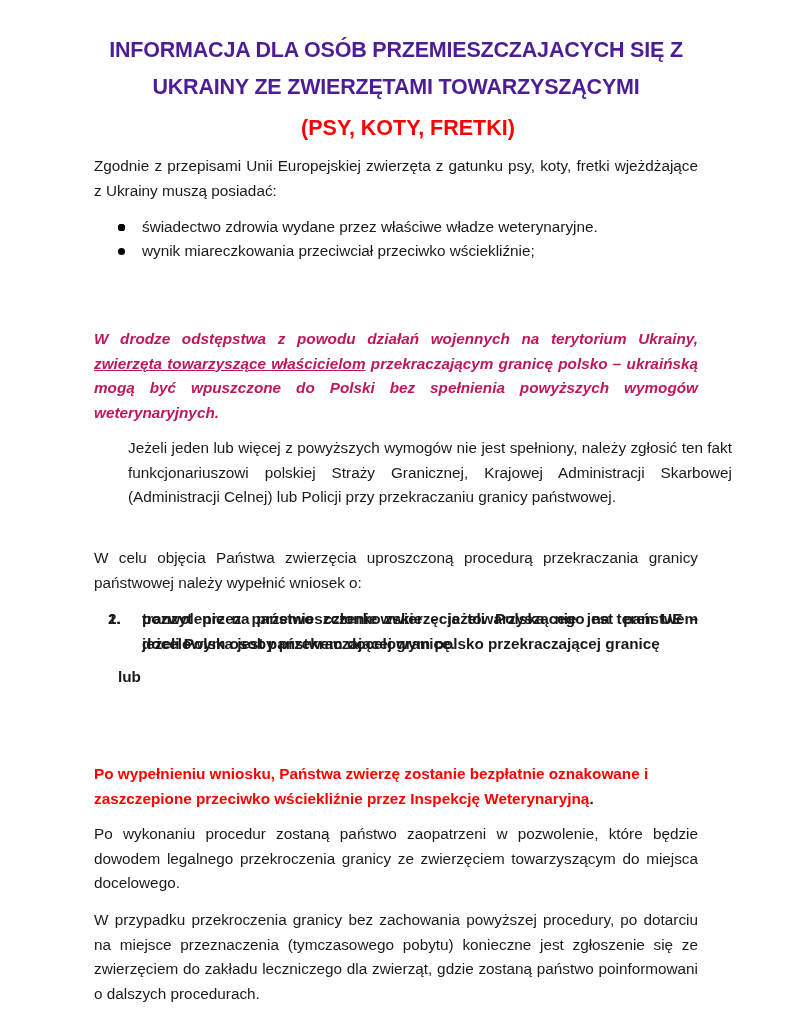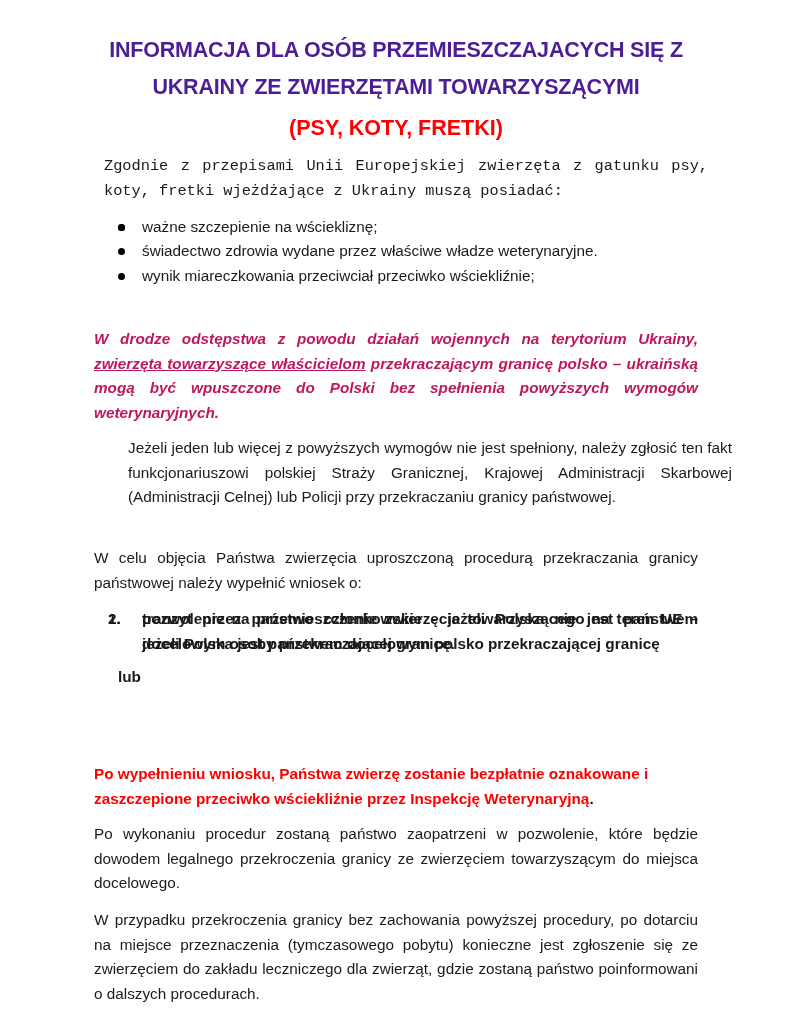--- a/index.html
+++ b/index.html
@@ -2,24 +2,24 @@
 <html><head>
 <meta charset="utf-8">
 <style>
   html, body { margin: 0; padding: 0; background: #ffffff; }
   body { width: 788px; height: 1032px; position: relative; overflow: hidden;
          font-family: "Liberation Sans", sans-serif; color: #1a1a1a; }
   .page { position: absolute; left: 94px; top: 0; width: 604px; }
   .title { color: #4c1d95; text-align: center; font-size: 21.5px; line-height: 37px; margin: 0; letter-spacing: -0.2px; }
   .title-1 { position: absolute; top: 32px; left: -30px; width: 664px; }
   .title-2 { position: absolute; top: 69px; left: -30px; width: 664px; }
-  .subtitle { position: absolute; top: 113px; left: 0; width: 604px; color:#ff0000; text-align:center; font-size: 21.5px; line-height: 30px; margin:0; }
+  .subtitle { position: absolute; top: 113px; left: 12px; width: 604px; color:#ff0000; text-align:center; font-size: 21.5px; line-height: 30px; margin:0; }
   p, li { font-size: 15.3px; line-height: 24.5px; margin: 0; }
   .justify { text-align: justify; text-align-last: left; }
-  .intro { position: absolute; top: 154px; left: 10px; width: 604px; font-family: Liberation Mono, monospace; }
+  .intro { position: absolute; top: 154px; left: 0; width: 604px; }
   ul.reqs { position: absolute; top: 215px; left: 0; width: 604px; list-style: none; padding: 0; margin: 0; }
   ul.reqs li { position: relative; padding-left: 48px; line-height: 24.3px; }
   ul.reqs li .bullet { position: absolute; left: 24px; top: 9px; width: 7px; height: 7px; border-radius: 50%; background: #000; }
   .blue { position: absolute; top: 327px; left: 0; width: 604px; color: #be185d; font-weight: bold; font-style: italic; }
   .blue .ul { text-decoration: underline; }
   .p3 { position: absolute; top: 436px; left: 0; width: 604px; margin-left: 34px; }
   .p4 { position: absolute; top: 546px; left: 0; width: 604px; }
   ol.forms { position: absolute; top: 606px; left: 0; width: 604px; list-style: none; padding: 0; margin: 0; font-weight: bold; }
   ol.forms li { position: relative; padding-left: 34px; font-size: 15.3px; line-height: 25px; margin-left: 14px; }
   ol.forms li .num { position: absolute; left: 0; top: 0; }
@@ -35,21 +35,21 @@
 
 <div class="page">
   <h1 class="title title-1">INFORMACJA DLA OSÓB PRZEMIESZCZAJACYCH SIĘ Z</h1>
   <h1 class="title title-2">UKRAINY ZE ZWIERZĘTAMI TOWARZYSZĄCYMI</h1>
   <h2 class="subtitle">(PSY, KOTY, FRETKI)</h2>
 
   <p class="intro justify">Zgodnie z przepisami Unii Europejskiej zwierzęta z gatunku psy, koty, fretki wjeżdżające z Ukrainy muszą posiadać:</p>
 
   <ul class="reqs">
     <li><span class="bullet"></span></li>
-    <li><span class="bullet"></span><span>ważne szczepienie na wściekliznę;</span></li>
+    <li><span class="bullet"></span></li>
     <li><span class="bullet"></span><span>świadectwo zdrowia wydane przez właściwe władze weterynaryjne.</span></li>
     <li><span class="bullet"></span><span>wynik miareczkowania przeciwciał przeciwko wściekliźnie;</span></li>
   </ul>
 
   <p class="blue justify"><span>W drodze odstępstwa z powodu działań wojennych na terytorium Ukrainy, </span><span class="ul">zwierzęta towarzyszące właścicielom</span><span> przekraczającym granicę polsko – ukraińską mogą być wpuszczone do Polski bez spełnienia powyższych wymogów weterynaryjnych.</span></p>
 
   <p class="p3 justify">Jeżeli jeden lub więcej z powyższych wymogów nie jest spełniony, należy zgłosić ten fakt funkcjonariuszowi polskiej Straży Granicznej, Krajowej Administracji Skarbowej (Administracji Celnej) lub Policji przy przekraczaniu granicy państwowej.</p>
 
   <p class="p4 justify">W celu objęcia Państwa zwierzęcia uproszczoną procedurą przekraczania granicy państwowej należy wypełnić wniosek o:</p>
 

